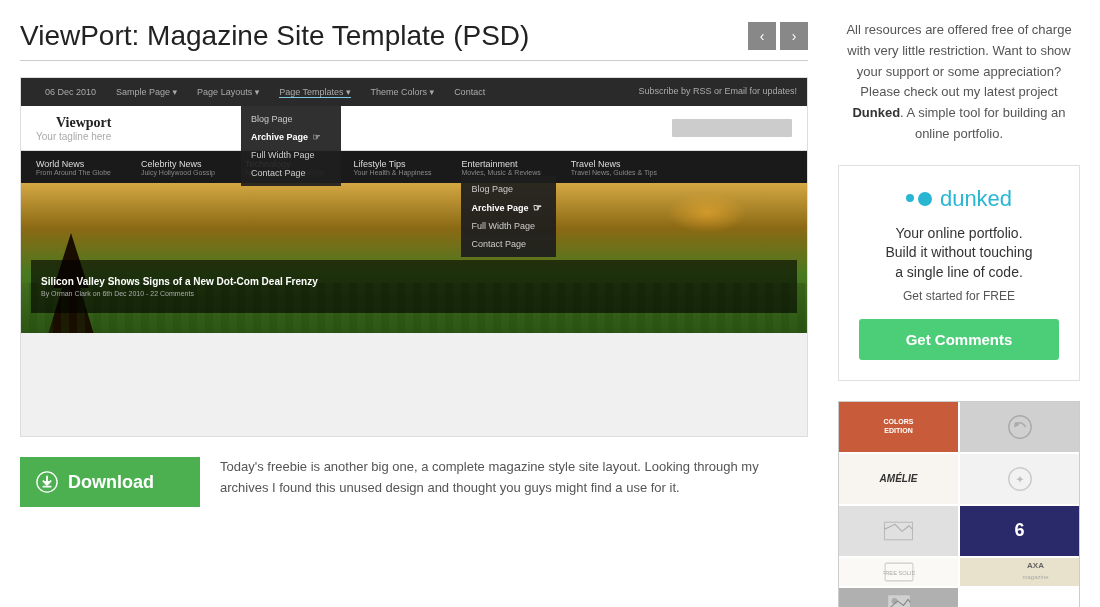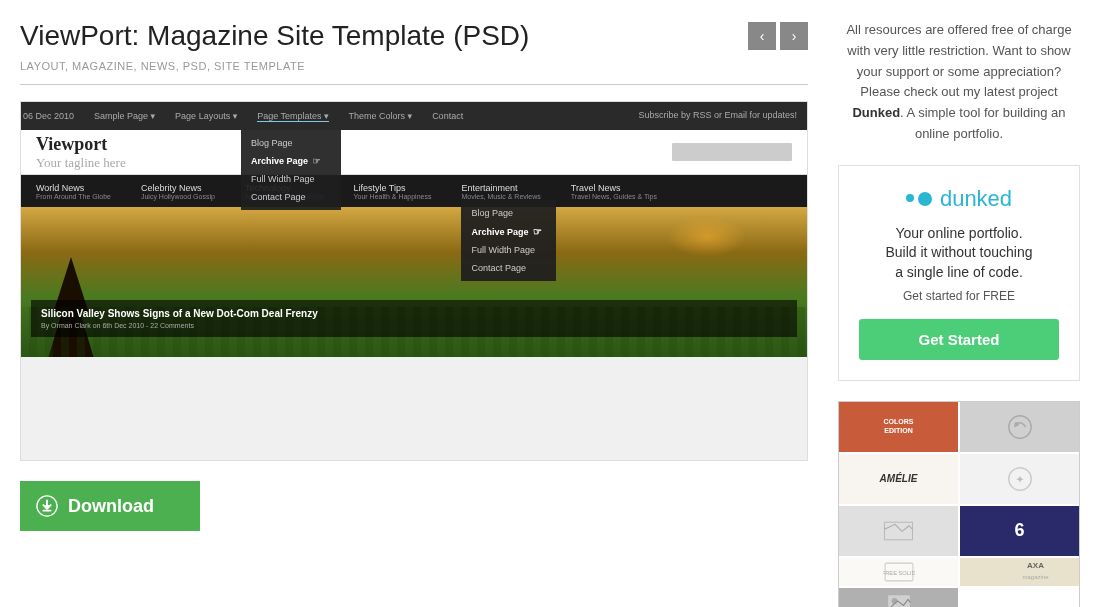--- a/index.html
+++ b/index.html
@@ -85,21 +85,21 @@
       height: 100%;
       background: #f0f0f0;
       position: relative;
       overflow: hidden;
     }
     .fake-browser-nav {
       background: #2a2a2a;
       height: 28px;
       display: flex;
       align-items: center;
-      padding: 0 2px;
+      padding: 0 24px;
       gap: 20px;
       font-size: 9px;
       color: #ccc;
       position: relative;
     }
     .fake-browser-nav span { color: #aaa; font-size: 9px; }
 
     
     .dropdown-menu {
       position: absolute;
@@ -121,29 +121,29 @@
     .fake-browser-logo-bar {
       background: #fff;
       height: 45px;
       display: flex;
       align-items: center;
       padding: 0 15px;
       border-bottom: 1px solid #ddd;
       gap: 20px;
     }
     .fake-logo {
-      font-size: 18px;
+      font-size: 14px;
       font-weight: bold;
       color: #222;
       font-family: Georgia, serif;
+      margin-left: 20px;
     }
     .fake-tagline {
-      font-size: 13px;
+      font-size: 10px;
       color: #aaa;
-      font-family: Liberation Serif, serif;
     }
 
     .fake-nav-bar {
       background: #1a1a1a;
       height: 32px;
       display: flex;
       align-items: center;
       padding: 0 15px;
       gap: 30px;
     }
@@ -162,21 +162,21 @@
       height: 150px;
       background: linear-gradient(to bottom, #d4a843 0%, #8b6914 30%, #4a7a20 60%, #2d5a15 100%);
       overflow: hidden;
     }
     .fake-hero-overlay {
       position: absolute;
       bottom: 20px;
       left: 10px;
       right: 10px;
       background: rgba(0,0,0,0.6);
-      padding: 8px 10px;
+      padding: 16px 10px;
     }
     .fake-hero-title {
       color: #fff;
       font-size: 10px;
       font-weight: bold;
       margin-bottom: 3px;
     }
     .fake-hero-meta {
       color: #aaa;
       font-size: 7px;
@@ -321,21 +321,20 @@
   <div class="main-content">
 
     <div class="title-row">
       <h1 class="page-title">ViewPort: Magazine Site Template (PSD)</h1>
       <div class="nav-arrows">
         <button class="nav-arrow">‹</button>
         <button class="nav-arrow">›</button>
       </div>
     </div>
 
-    <div class="tags">LAYOUT, MAGAZINE, NEWS, PSD, SITE TEMPLATE</div>
     <hr class="divider">
 
     <div class="preview-image">
       <div class="fake-browser">
 
         <div class="fake-browser-nav">
           <span>06 Dec 2010</span>
           <span>Sample Page ▾</span>
           <span>Page Layouts ▾</span>
           <span class="nav-pt">Page Templates ▾</span>
@@ -413,20 +412,21 @@
       <button class="download-btn">
         <span class="download-icon">
           <svg width="22" height="22" viewBox="0 0 24 24" fill="white">
             <circle cx="12" cy="12" r="11" fill="none" stroke="white" stroke-width="1.5"></circle>
             <path d="M12 6v8M8 11l4 4 4-4" stroke="white" stroke-width="2" stroke-linecap="round" stroke-linejoin="round"></path>
             <path d="M8 17h8" stroke="white" stroke-width="2" stroke-linecap="round"></path>
           </svg>
         </span>
         <span>Download</span>
       </button>
+      <p class="description-text">Today's freebie is another big one, a complete magazine style site layout. Looking through my archives I found this unused design and thought you guys might find a use for it.</p>
     </div>
 
   </div>
 
   <div class="sidebar">
 
     <p class="sidebar-promo-text">
       <span>All resources are offered free of charge with very little restriction. Want to show your support or some appreciation? Please check out my latest project </span><strong style="cursor:pointer;">Dunked</strong><span>. A simple tool for building an online portfolio.</span>
     </p>
 
@@ -437,21 +437,21 @@
           <div style="width:14px; height:14px; background:#29b6d3; border-radius:50%;"></div>
         </div>
         <span class="dunked-name">dunked</span>
       </div>
       <p class="dunked-tagline">
         <span>Your online portfolio.</span><br>
         <span>Build it without touching</span><br>
         <span>a single line of code.</span>
       </p>
       <p class="dunked-sub">Get started for FREE</p>
-      <button class="get-started-btn">Get Started</button>
+      <button class="get-started-btn">Get Comments</button>
     </div>
 
     <div class="portfolio-grid">
       <div class="portfolio-cell" style="font-size:7px; color:#fff; font-weight:bold; text-align:center; padding:2px; line-height:1.2;">COLORS<br>EDITION</div>
       <div class="portfolio-cell" style="background:#d0d0d0;">
         <svg width="28" height="28" viewBox="0 0 40 40" fill="none">
           <circle cx="20" cy="20" r="16" stroke="#aaa" stroke-width="2"></circle>
           <path d="M12 20 Q20 8 28 20" stroke="#aaa" stroke-width="2"></path>
           <circle cx="15" cy="16" r="3" fill="#aaa"></circle>
         </svg>

